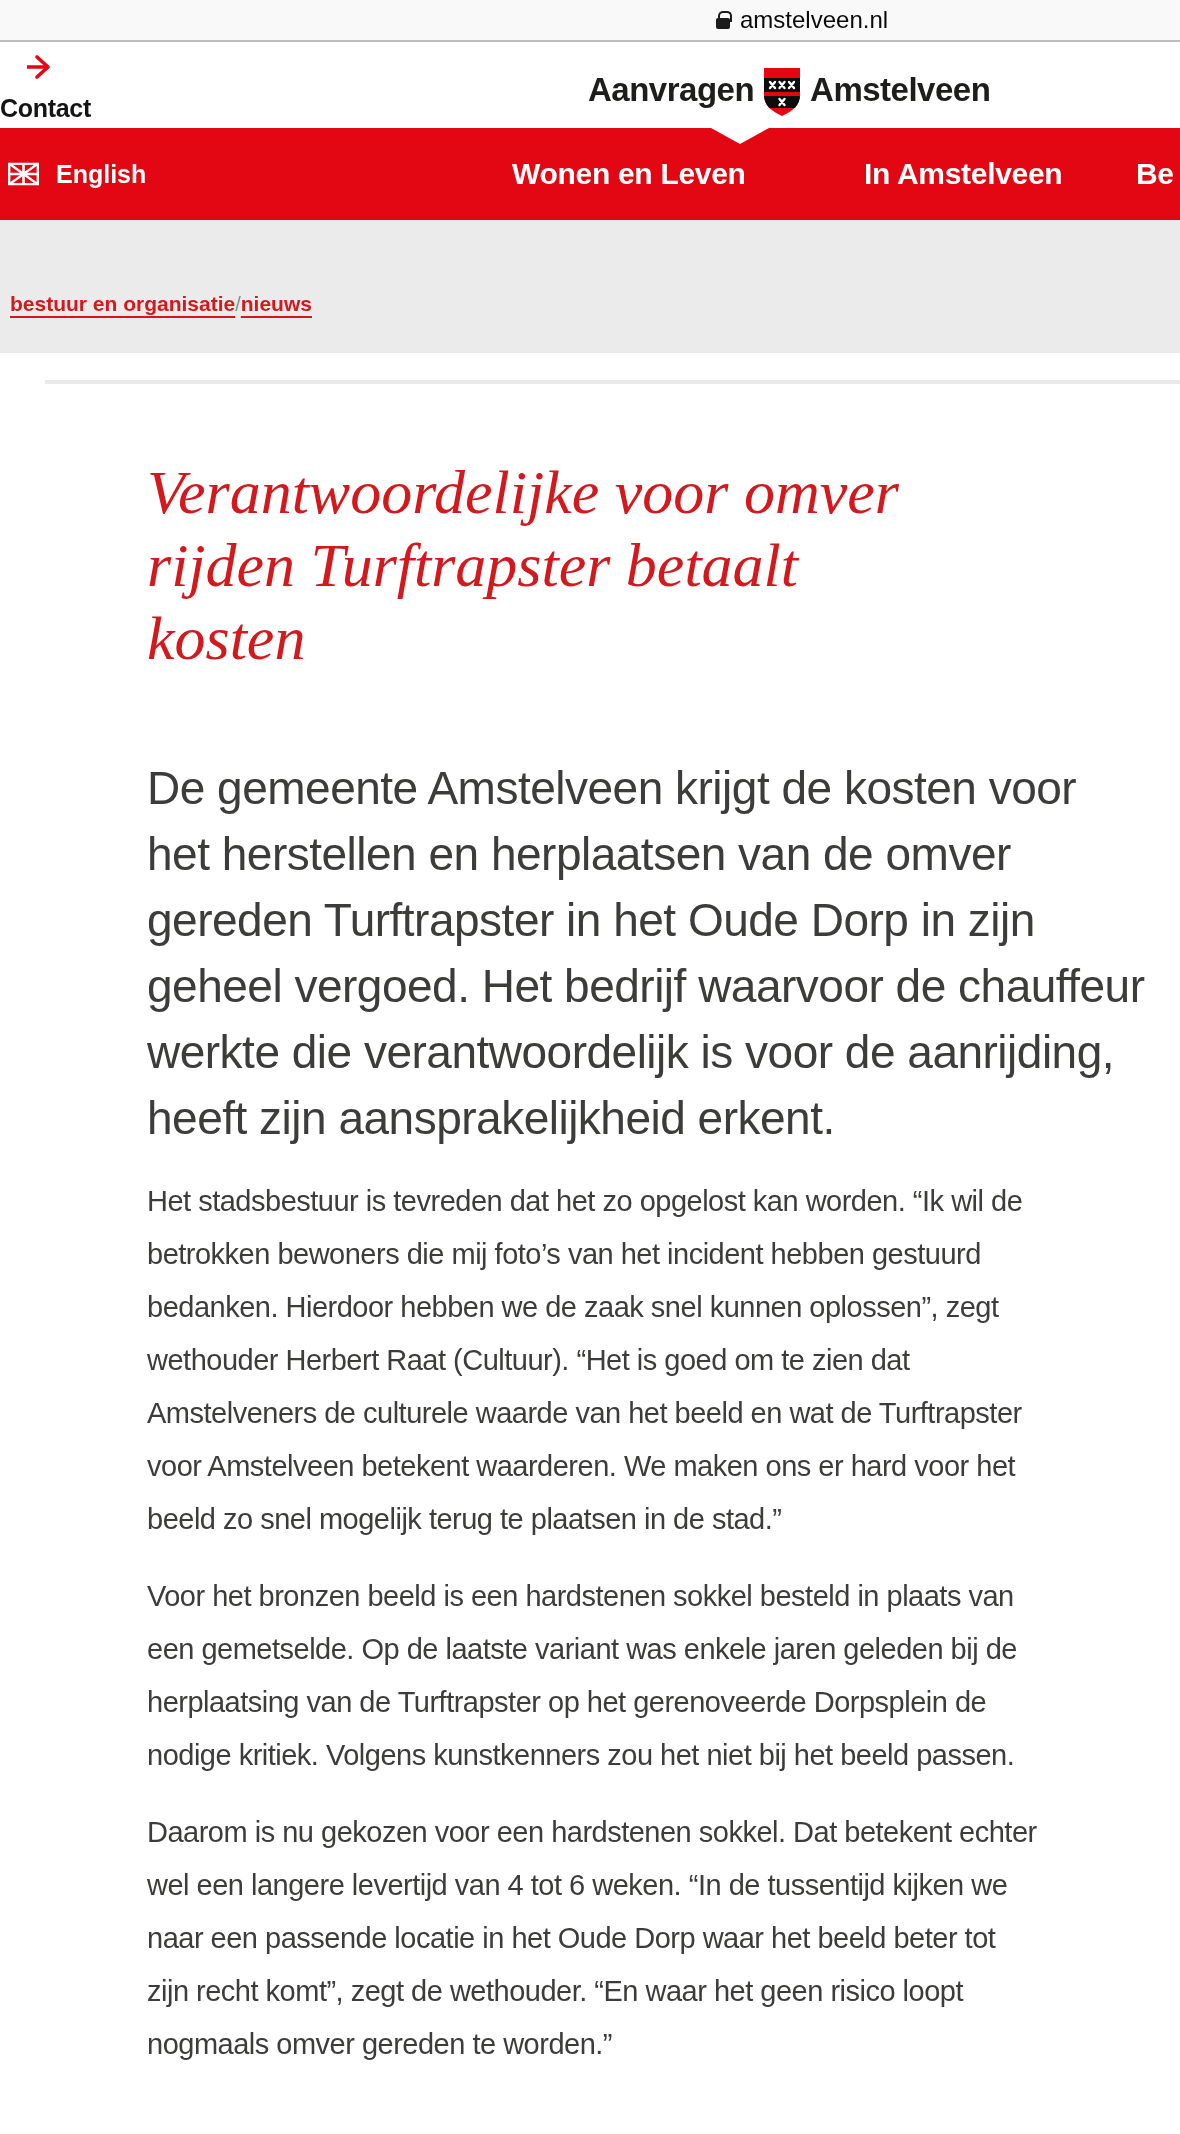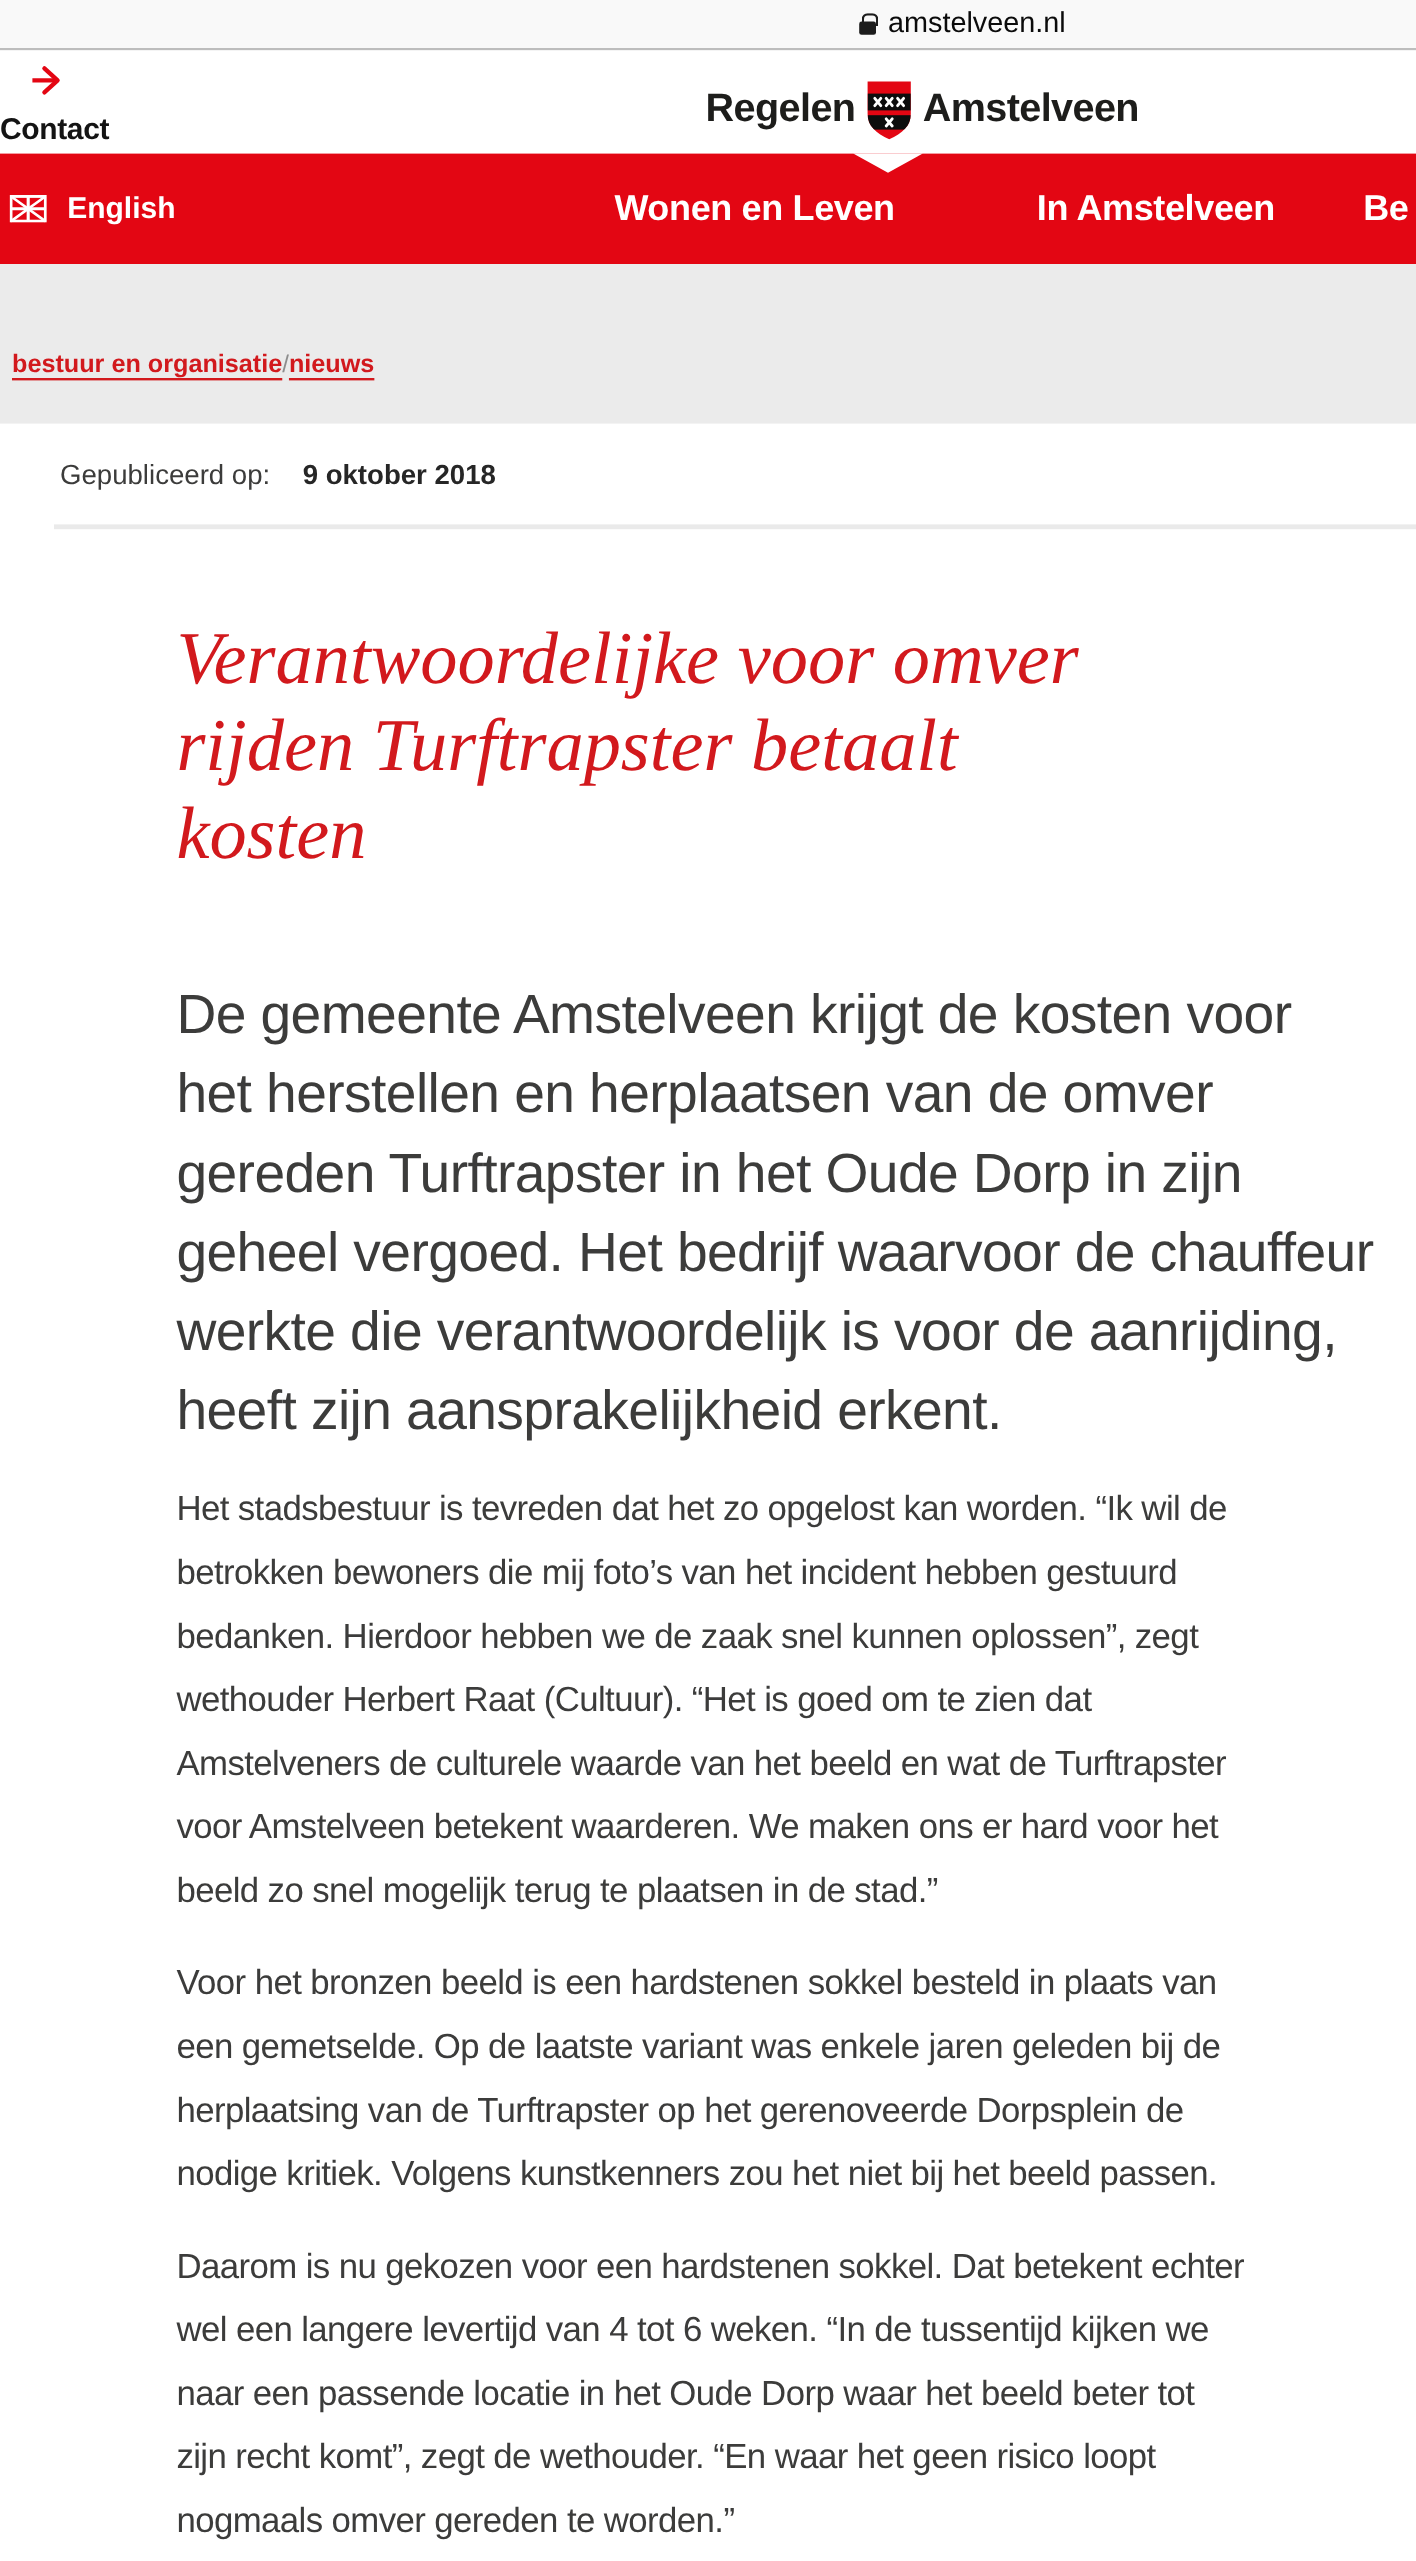--- a/index.html
+++ b/index.html
@@ -139,21 +139,21 @@
     <svg class="contact-arrow" width="27" height="27" viewBox="0 0 27 27">
       <g stroke="#e30613" stroke-width="3.6" fill="none" stroke-linecap="round" stroke-linejoin="round">
         <path d="M-8 13.5 H20"></path>
         <path d="M10 3.5 L21 13.5 L10 23.5"></path>
       </g>
     </svg>
     <span class="contact-label">Contact</span>
   </a>
 
   <a class="logo">
-    <span class="logo-text">Regelen</span>
+    <span class="logo-text">Aanvragen</span>
     <svg class="crest" width="38" height="50" viewBox="0 0 38 50">
       <defs>
         <clipPath id="shieldClip">
           <path d="M1 1 H37 V28 C37 38 30 44 19 49 C8 44 1 38 1 28 Z"></path>
         </clipPath>
       </defs>
       <path d="M1 1 H37 V28 C37 38 30 44 19 49 C8 44 1 38 1 28 Z" fill="#e30613"></path>
       <g clip-path="url(#shieldClip)">
         <rect x="0" y="11" width="38" height="14" fill="#0d0d0d"></rect>
         <rect x="0" y="29" width="38" height="12" fill="#0d0d0d"></rect>
@@ -190,24 +190,20 @@
 
 <div class="crumbs">
   <div class="crumb-row">
     <a class="crumb-link">bestuur en organisatie</a>
     <span class="crumb-sep">/</span>
     <a class="crumb-link">nieuws</a>
   </div>
 </div>
 
 <div class="panel">
-  <div class="meta">
-    <span class="meta-label">Gepubliceerd op:</span>
-    <span class="meta-date">9 oktober 2018</span>
-  </div>
   <div class="divider"></div>
 
   <div class="article">
     <h1 class="article-title">Verantwoordelijke voor omver
 rijden Turftrapster betaalt
 kosten</h1>
     <p class="article-lead">De gemeente Amstelveen krijgt de kosten voor
 het herstellen en herplaatsen van de omver
 gereden Turftrapster in het Oude Dorp in zijn
 geheel vergoed. Het bedrijf waarvoor de chauffeur

